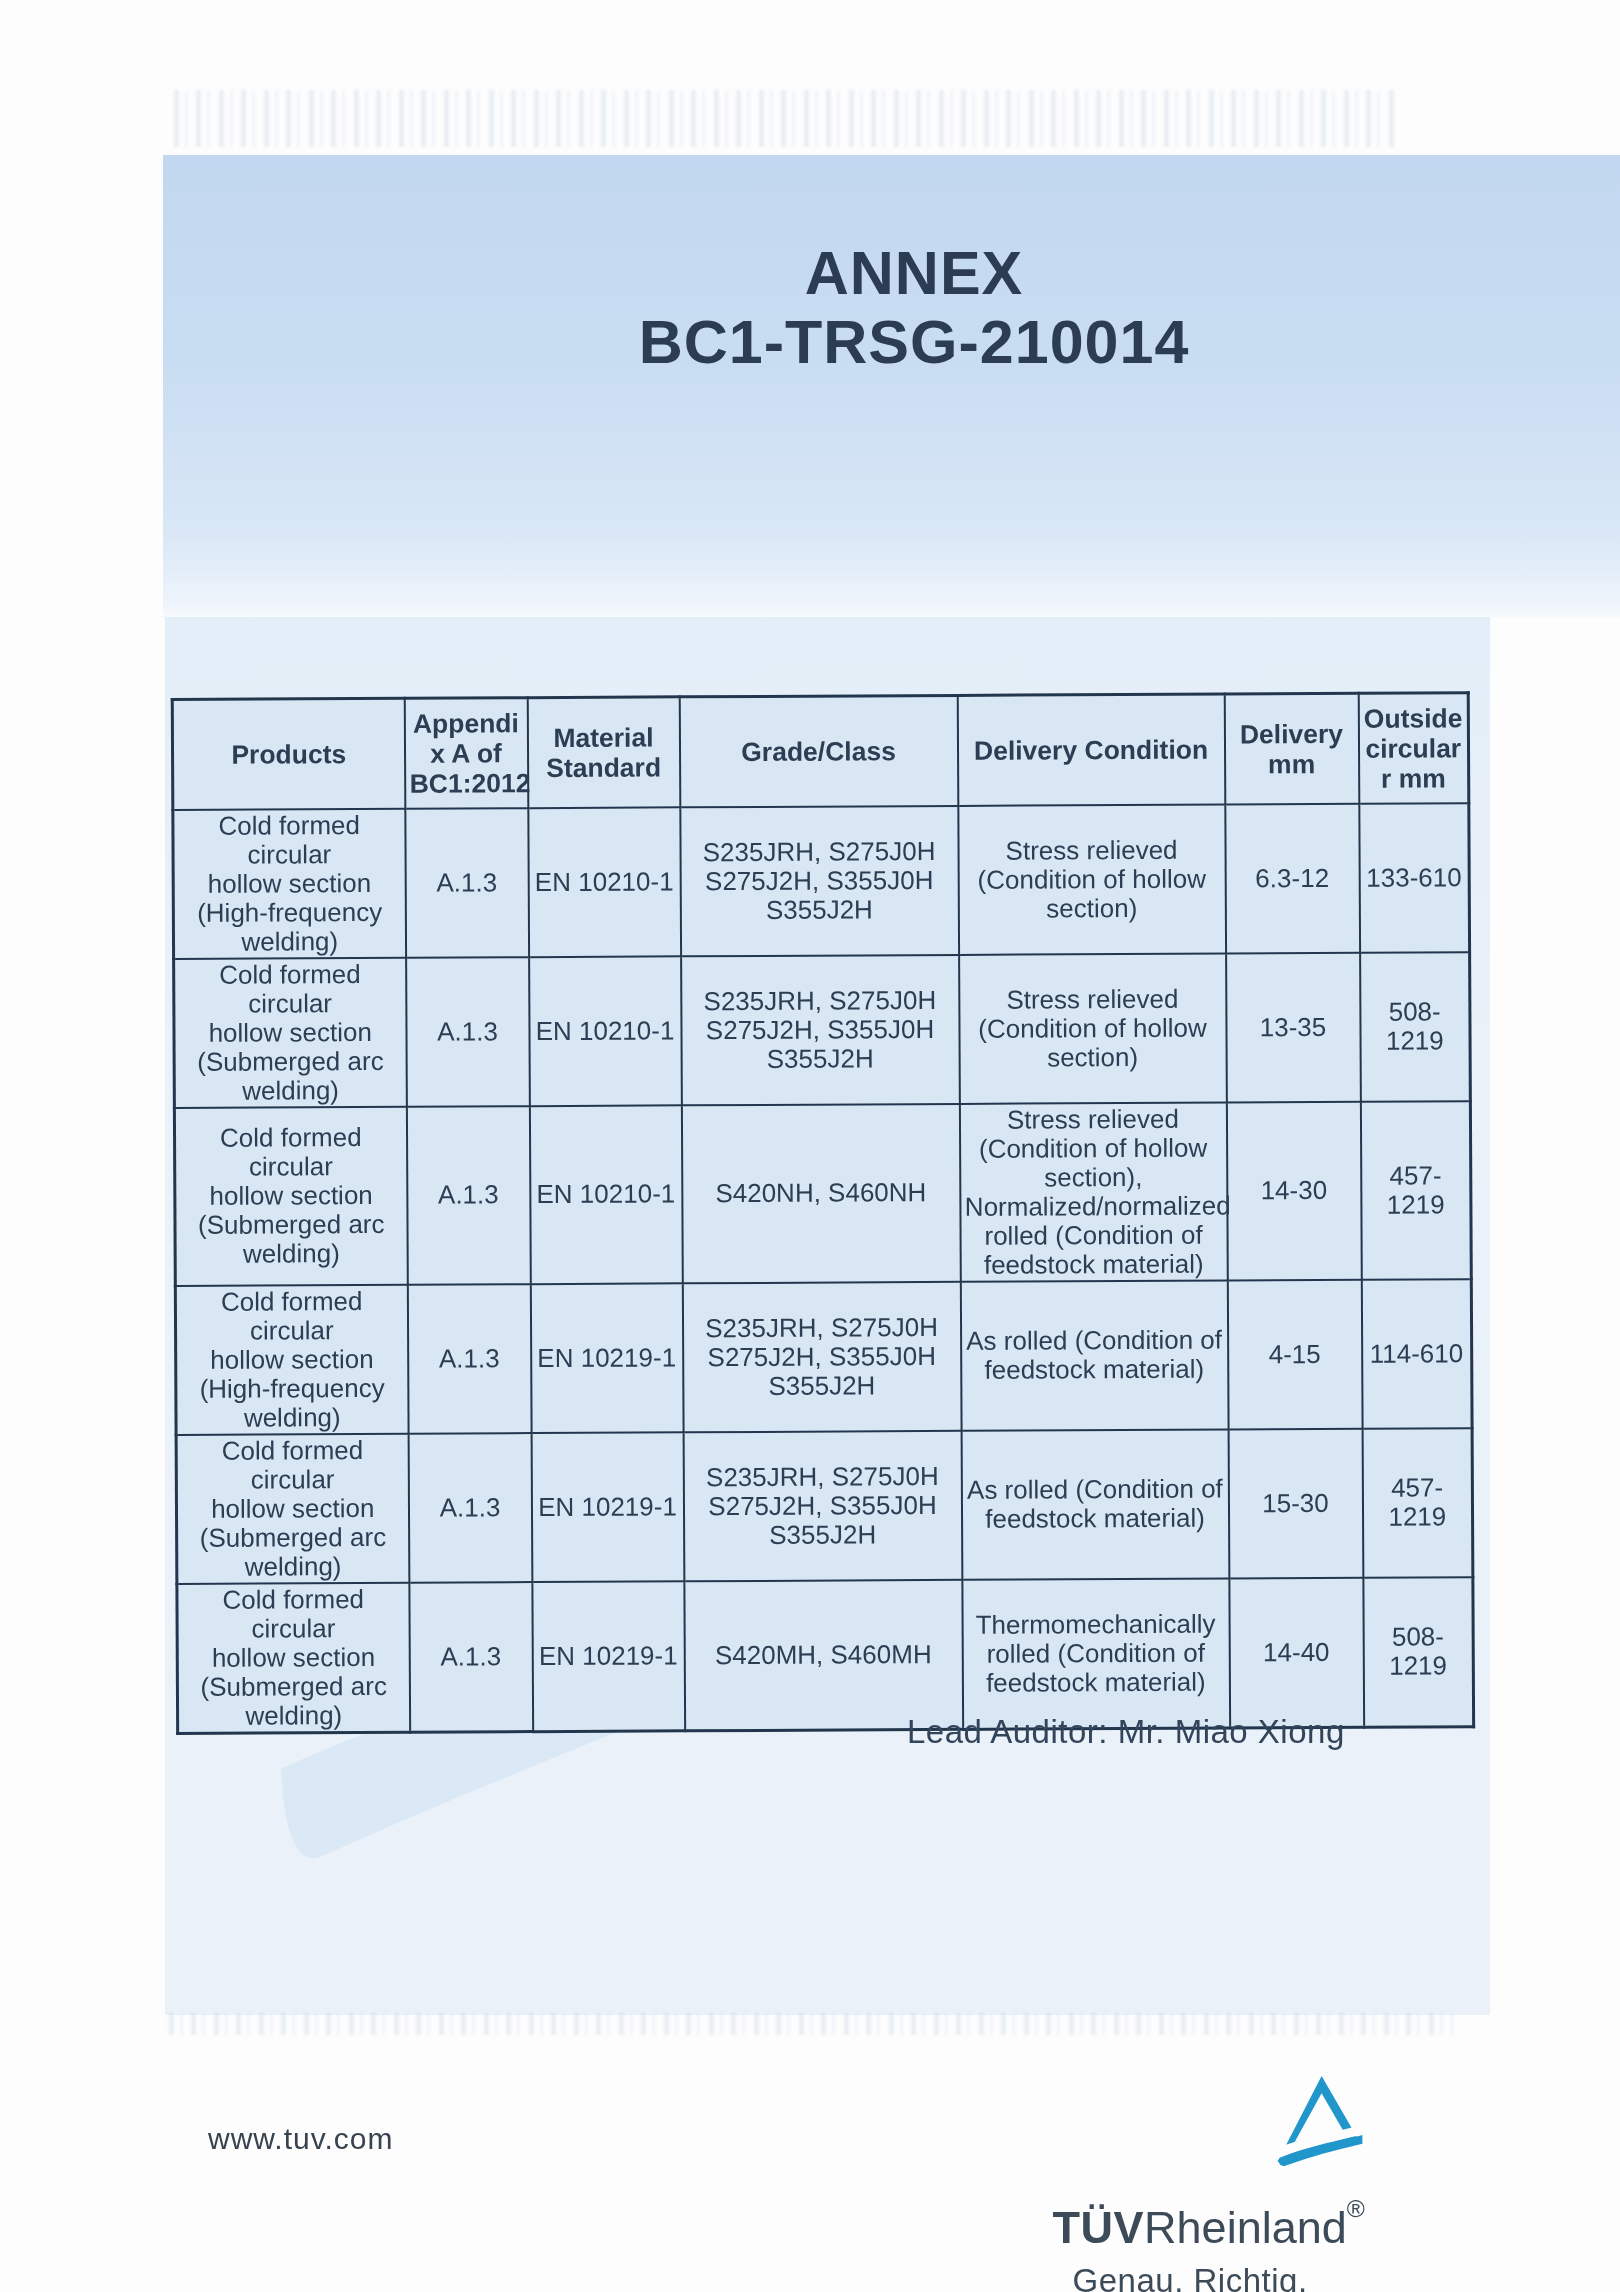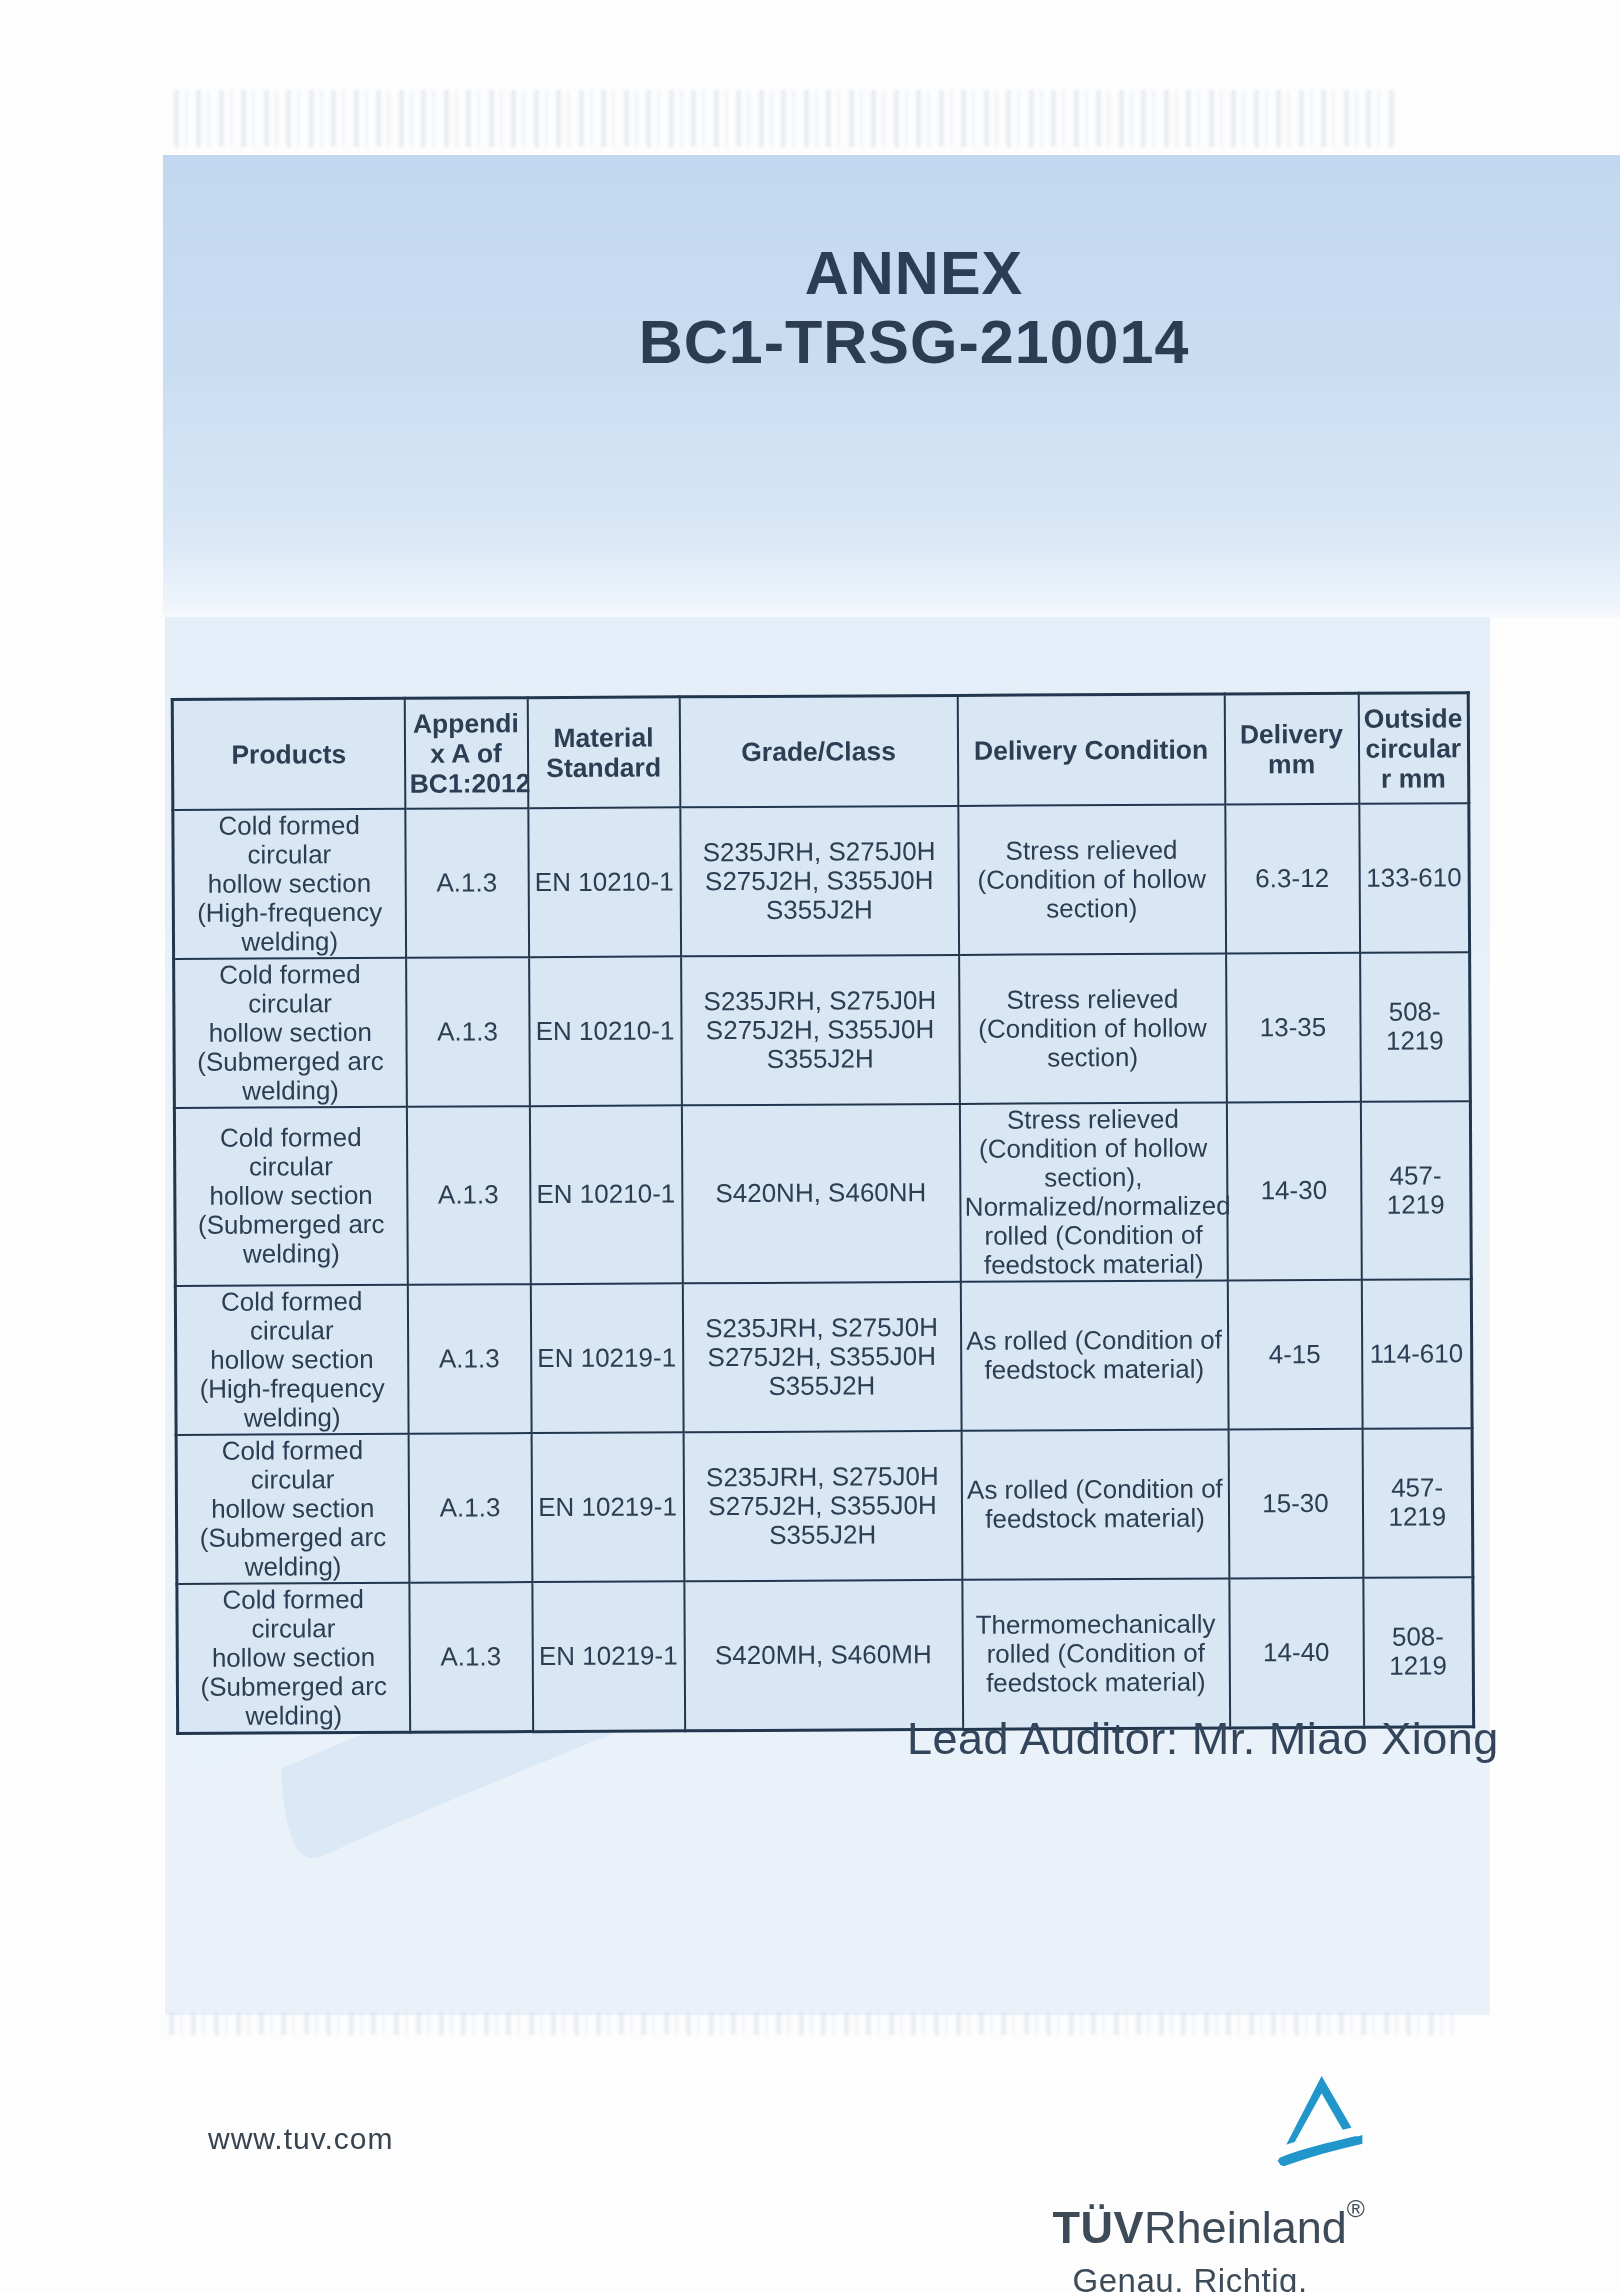--- a/index.html
+++ b/index.html
@@ -60,21 +60,21 @@
   tr.rh-h{height:110px;}
   tr.rh-0{height:116px;}
   tr.rh-1{height:114px;}
   tr.rh-2{height:167px;}
   tr.rh-3{height:116px;}
   tr.rh-4{height:112px;}
   tr.rh-5{height:108px;}
 
   .auditor{
     position:absolute;left:907px;top:1713px;
-    font-size:45px;color:#33455b;z-index:4;letter-spacing:0.5px;
+    font-size:33px;color:#33455b;z-index:4;letter-spacing:0.5px;
   }
 
   
   .footer-website{
     position:absolute;left:208px;top:2122px;
     font-size:30px;color:#38434f;letter-spacing:1px;
     text-decoration:none;cursor:pointer;
   }
   .footer-logo{position:absolute;left:1035px;top:2076px;display:flex;align-items:flex-end;flex-direction:column;}
   .logo-mark{width:92px;height:92px;flex:0 0 auto;}

